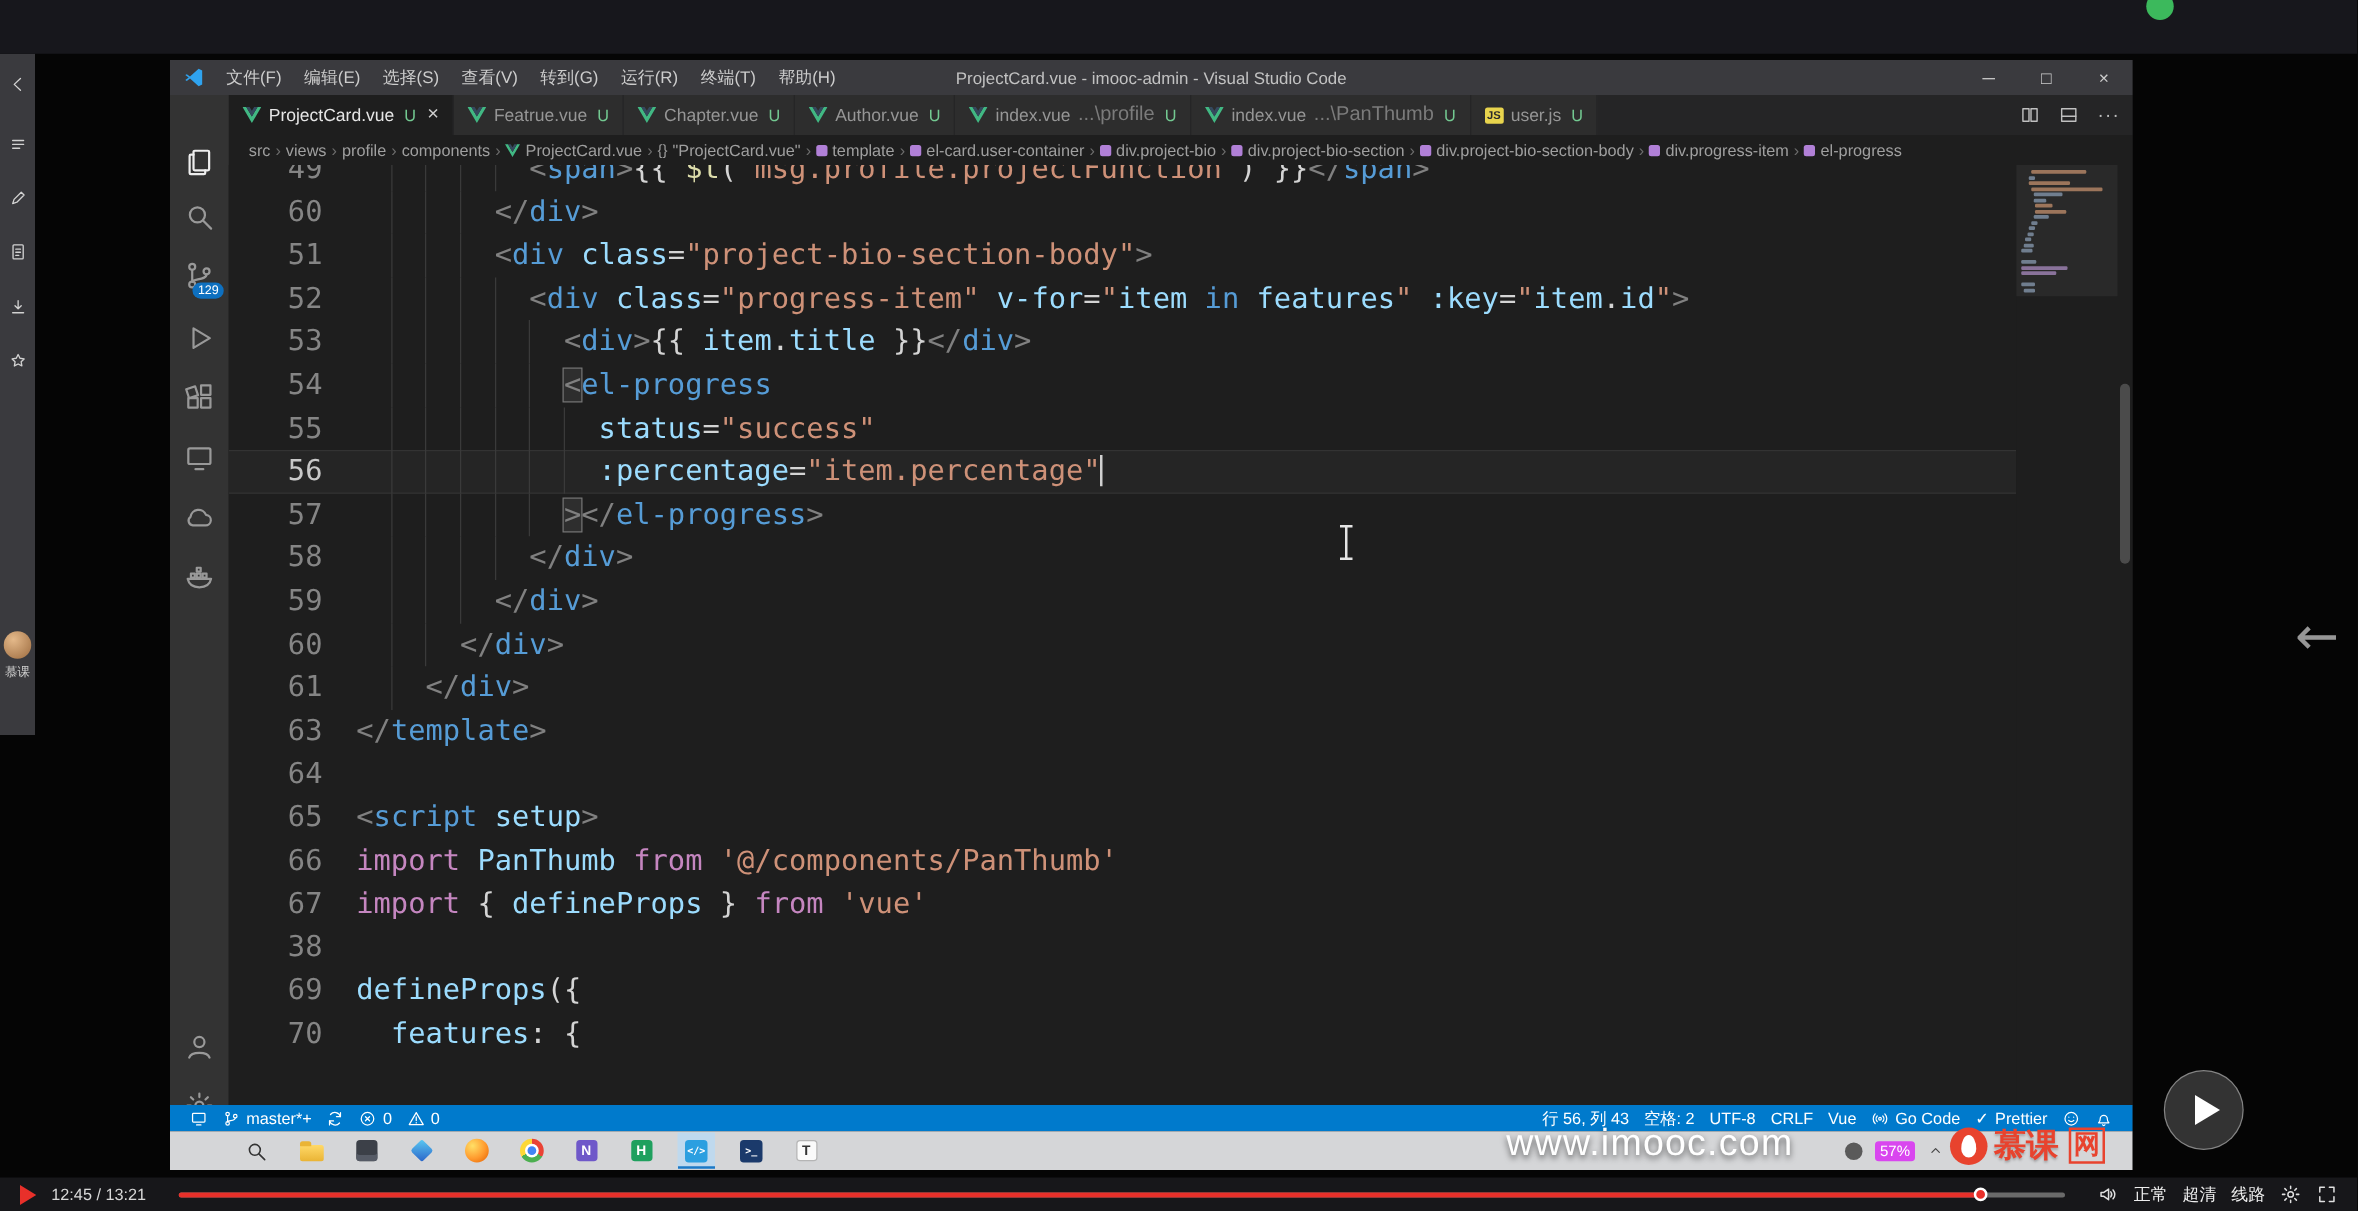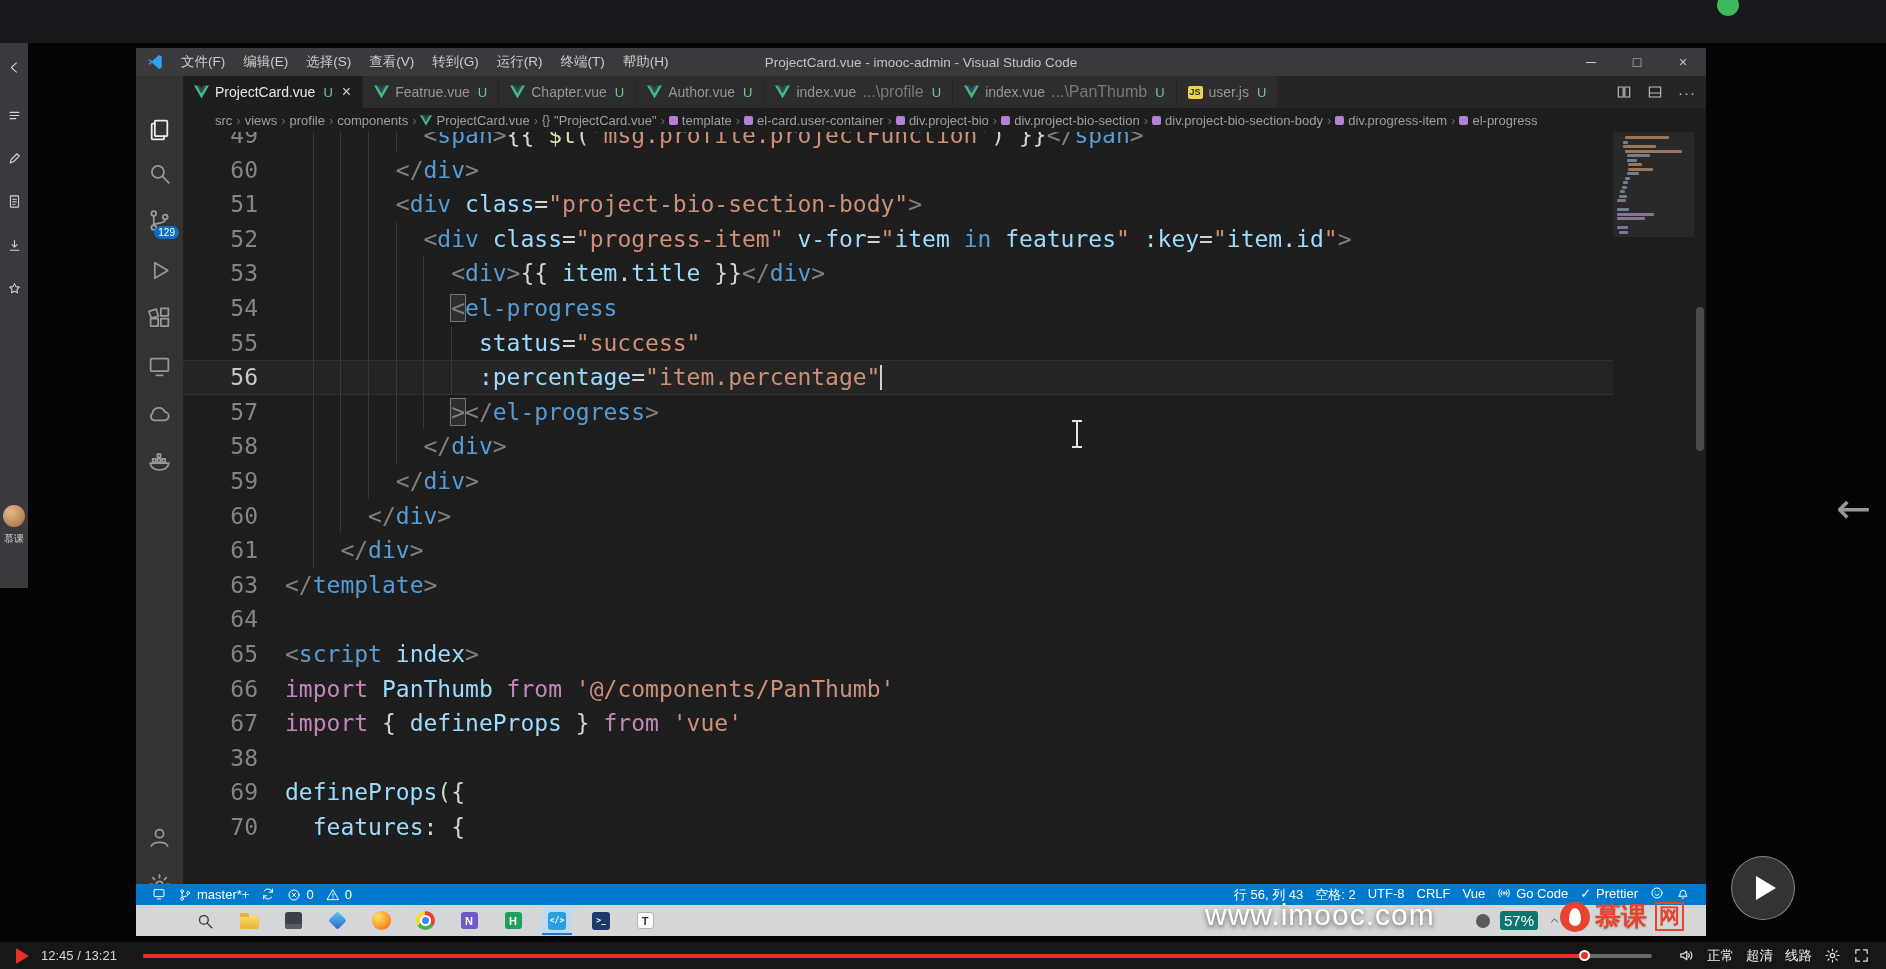--- a/index.html
+++ b/index.html
@@ -35,21 +35,21 @@
   .tab.active{background:#1e1e1e;color:#e6e6e6}
   .tab .ic{width:15px;height:14px;margin-right:6px}
   .js-ic{width:15px;height:13px;background:#e8d44d;color:#2b2b2b;font-size:9px;font-weight:bold;display:inline-flex;align-items:center;justify-content:center;border-radius:2px;margin-right:6px}
   .tab-dir{font-size:16px;color:#7b7b7b;margin-left:6px}
   .tab-git{color:#73c991;margin-left:8px;font-size:13px}
   .tab-close{margin-left:9px;color:#cfcfcf;font-size:16px}
   .tab-actions{position:absolute;right:10px;top:0;height:32px;display:flex;align-items:center;gap:15px;color:#c0c0c0}
   .tab-actions .ic{width:16px;height:16px}
   .more-ic{font-size:15px;letter-spacing:1px;color:#c0c0c0}
 
-  .vs-breadcrumb{position:absolute;left:63px;right:0;top:60px;height:24px;display:flex;align-items:center;padding-left:16px;font-size:13px;color:#9f9f9f;background:#1e1e1e;white-space:nowrap;overflow:hidden}
+  .vs-breadcrumb{position:absolute;left:47px;right:0;top:60px;height:24px;display:flex;align-items:center;padding-left:16px;font-size:13px;color:#9f9f9f;background:#1e1e1e;white-space:nowrap;overflow:hidden}
   .crumb{display:inline-flex;align-items:center;gap:4px}
   .crumb-sep{color:#6c6c6c;margin:0 4px;font-size:13px}
   .sym-box{width:9px;height:9px;border-radius:2px;background:#b180d7;display:inline-block}
   .braces{color:#9d9d9d;font-size:12px}
   .crumb .ic{width:12px;height:11px}
 
   .activity{position:absolute;left:0;top:28px;width:47px;height:808px;background:#333333}
   .activity-item{position:absolute;left:0;width:47px;height:40px;display:flex;align-items:center;justify-content:center;color:#999999}
   .activity-item.active{color:#eeeeee}
   .activity-item .ic{width:25px;height:25px}
@@ -68,21 +68,21 @@
   .tok-ptb{color:#808080;outline:1px solid #767676;background:rgba(120,120,120,.18)}
   .cursor{display:inline-block;width:2px;height:25px;background:#d0d0d0;vertical-align:-5px}
 
   .minimap{position:absolute;right:12px;top:0;width:81px;height:100%;background:#1e1e1e;padding-top:4px}
   .mm-row{height:3px;margin-bottom:1.5px;border-radius:1px;opacity:.85}
   .mm-slider{position:absolute;left:0;right:0;top:0;height:105px;background:rgba(255,255,255,.05)}
   .scrollbar{position:absolute;right:0;top:0;width:12px;height:100%}
   .scroll-thumb{position:absolute;left:2px;top:175px;width:8px;height:144px;background:rgba(130,130,130,.45);border-radius:4px}
 
   .vs-status{position:absolute;left:0;bottom:0;width:100%;height:21px;background:#007acc;display:flex;align-items:center;color:#fff;font-size:13px;padding:0 10px}
-  .st-left,.st-right{display:flex;align-items:flex-start}
+  .st-left,.st-right{display:flex;align-items:center}
   .st-right{margin-left:auto}
   .st-item{display:flex;align-items:center;gap:5px;padding:0 6px;white-space:nowrap}
   .st-item .ic{width:14px;height:14px}
 
   
   .taskbar{position:absolute;left:136px;top:905px;width:1570px;height:31px;background:#d5d6d8;z-index:2}
   .tb-apps{display:flex;align-items:center;height:100%;padding-left:10px;gap:14px}
   .tb-app{width:30px;height:29px;display:flex;align-items:center;justify-content:center}
   .tb-app.active{background:#bfd9ee;box-shadow:inset 0 -2px 0 #1d79c6}
   .app-ic{display:flex;align-items:center;justify-content:center}
@@ -98,21 +98,21 @@
   .app-chrome{width:19px;height:19px;border-radius:50%;background:conic-gradient(#ea4335 0 120deg,#4caf50 120deg 240deg,#fdd835 240deg 360deg);position:relative}
   .chrome-ring{position:absolute;inset:4px;border-radius:50%;background:#fff}
   .chrome-dot{position:absolute;inset:6px;border-radius:50%;background:#4285f4}
   .app-notion{width:17px;height:17px;border-radius:3px;background:#6f58c9;color:#fff;font-weight:bold;font-size:11px}
   .app-h-app{width:17px;height:17px;border-radius:3px;background:#1fa05e;color:#fff;font-weight:bold;font-size:11px}
   .app-vscode{width:18px;height:18px;border-radius:3px;background:#2b9fe0;color:#fff;font-size:8px;font-weight:bold;font-family:"DejaVu Sans Mono",monospace}
   .app-powershell{width:18px;height:18px;border-radius:3px;background:#1b3a6b;color:#fff;font-size:8px;font-weight:bold;font-family:"DejaVu Sans Mono",monospace}
   .app-typora{width:17px;height:17px;border-radius:3px;background:#fafafa;border:1px solid #b5b5b5;color:#333;font-weight:bold;font-size:11px}
   .tray{position:absolute;left:1340px;top:0;height:100%;display:flex;align-items:center;gap:10px;color:#333}
   .tray-dot{width:14px;height:14px;border-radius:50%;background:#5a5a5a}
-  .tray-badge{background:#0f766e;color:#fff;font-size:15px;padding:1px 4px;border-radius:3px}
+  .tray-badge{background:#d946ef;color:#fff;font-size:12px;padding:1px 4px;border-radius:3px}
   .tray-chevron{width:13px;height:13px;color:#444}
 
   
   .watermark{position:absolute;left:1205px;top:898px;font-size:30px;font-weight:normal;color:#fff;text-shadow:0 2px 5px rgba(0,0,0,.6);letter-spacing:1px;z-index:5}
   .imooc-logo{position:absolute;left:1560px;top:899px;display:flex;align-items:center;gap:5px;z-index:5}
   .flame{width:30px;height:30px;border-radius:50%;background:#e8432e;position:relative}
   .flame-in{position:absolute;left:9px;top:6px;width:12px;height:18px;background:#fff;border-radius:50% 50% 50% 50%/62% 62% 38% 38%}
   .logo-text{color:#e8432e;font-size:26px;font-weight:bold;text-shadow:0 1px 2px rgba(0,0,0,.25)}
   .logo-boxed{color:#e8432e;border:2px solid #e8432e;font-size:21px;font-weight:bold;padding:0 2px;margin-left:3px;line-height:1.15}
   .overlay-play{position:absolute;left:1731px;top:856px;width:64px;height:64px;border-radius:50%;background:rgba(90,90,90,.55);border:1px solid rgba(255,255,255,.4);display:flex;align-items:center;justify-content:center;z-index:6}
@@ -471,21 +471,21 @@
           <div class="code-line"><span class="guide" style="left: calc(2ch + 102px);"></span><span class="guide" style="left: calc(4ch + 102px);"></span><span class="guide" style="left: calc(6ch + 102px);"></span><span class="guide" style="left: calc(8ch + 102px);"></span><span class="guide" style="left: calc(10ch + 102px);"></span><span class="line-num">54</span><span class="line-text"><span>            </span><span class="tok-ptb">&lt;</span><span class="tok-tg">el-progress</span></span></div>
           <div class="code-line"><span class="guide" style="left: calc(2ch + 102px);"></span><span class="guide" style="left: calc(4ch + 102px);"></span><span class="guide" style="left: calc(6ch + 102px);"></span><span class="guide" style="left: calc(8ch + 102px);"></span><span class="guide" style="left: calc(10ch + 102px);"></span><span class="guide" style="left: calc(12ch + 102px);"></span><span class="line-num">55</span><span class="line-text"><span>              </span><span class="tok-at">status</span><span class="tok-tx">=</span><span class="tok-st">"success"</span></span></div>
           <div class="code-line current"><span class="guide" style="left: calc(2ch + 102px);"></span><span class="guide" style="left: calc(4ch + 102px);"></span><span class="guide" style="left: calc(6ch + 102px);"></span><span class="guide" style="left: calc(8ch + 102px);"></span><span class="guide" style="left: calc(10ch + 102px);"></span><span class="guide" style="left: calc(12ch + 102px);"></span><span class="line-num">56</span><span class="line-text"><span>              </span><span class="tok-at">:percentage</span><span class="tok-tx">=</span><span class="tok-st">"item.percentage"</span><span class="cursor"></span></span></div>
           <div class="code-line"><span class="guide" style="left: calc(2ch + 102px);"></span><span class="guide" style="left: calc(4ch + 102px);"></span><span class="guide" style="left: calc(6ch + 102px);"></span><span class="guide" style="left: calc(8ch + 102px);"></span><span class="guide" style="left: calc(10ch + 102px);"></span><span class="line-num">57</span><span class="line-text"><span>            </span><span class="tok-ptb">&gt;</span><span class="tok-pt">&lt;/</span><span class="tok-tg">el-progress</span><span class="tok-pt">&gt;</span></span></div>
           <div class="code-line"><span class="guide" style="left: calc(2ch + 102px);"></span><span class="guide" style="left: calc(4ch + 102px);"></span><span class="guide" style="left: calc(6ch + 102px);"></span><span class="guide" style="left: calc(8ch + 102px);"></span><span class="line-num">58</span><span class="line-text"><span>          </span><span class="tok-pt">&lt;/</span><span class="tok-tg">div</span><span class="tok-pt">&gt;</span></span></div>
           <div class="code-line"><span class="guide" style="left: calc(2ch + 102px);"></span><span class="guide" style="left: calc(4ch + 102px);"></span><span class="guide" style="left: calc(6ch + 102px);"></span><span class="line-num">59</span><span class="line-text"><span>        </span><span class="tok-pt">&lt;/</span><span class="tok-tg">div</span><span class="tok-pt">&gt;</span></span></div>
           <div class="code-line"><span class="guide" style="left: calc(2ch + 102px);"></span><span class="guide" style="left: calc(4ch + 102px);"></span><span class="line-num">60</span><span class="line-text"><span>      </span><span class="tok-pt">&lt;/</span><span class="tok-tg">div</span><span class="tok-pt">&gt;</span></span></div>
           <div class="code-line"><span class="guide" style="left: calc(2ch + 102px);"></span><span class="line-num">61</span><span class="line-text"><span>    </span><span class="tok-pt">&lt;/</span><span class="tok-tg">div</span><span class="tok-pt">&gt;</span></span></div>
           <div class="code-line"><span class="line-num">63</span><span class="line-text"><span></span><span class="tok-pt">&lt;/</span><span class="tok-tg">template</span><span class="tok-pt">&gt;</span></span></div>
           <div class="code-line"><span class="line-num">64</span><span class="line-text"><span></span></span></div>
-          <div class="code-line"><span class="line-num">65</span><span class="line-text"><span></span><span class="tok-pt">&lt;</span><span class="tok-tg">script</span><span class="tok-tx"> </span><span class="tok-at">index</span><span class="tok-pt">&gt;</span></span></div>
+          <div class="code-line"><span class="line-num">65</span><span class="line-text"><span></span><span class="tok-pt">&lt;</span><span class="tok-tg">script</span><span class="tok-tx"> </span><span class="tok-at">setup</span><span class="tok-pt">&gt;</span></span></div>
           <div class="code-line"><span class="line-num">66</span><span class="line-text"><span></span><span class="tok-imp">import</span><span class="tok-tx"> </span><span class="tok-at">PanThumb</span><span class="tok-tx"> </span><span class="tok-imp">from</span><span class="tok-tx"> </span><span class="tok-st">'@/components/PanThumb'</span></span></div>
           <div class="code-line"><span class="line-num">67</span><span class="line-text"><span></span><span class="tok-imp">import</span><span class="tok-tx"> { </span><span class="tok-at">defineProps</span><span class="tok-tx"> } </span><span class="tok-imp">from</span><span class="tok-tx"> </span><span class="tok-st">'vue'</span></span></div>
           <div class="code-line"><span class="line-num">38</span><span class="line-text"><span></span></span></div>
           <div class="code-line"><span class="line-num">69</span><span class="line-text"><span></span><span class="tok-at">defineProps</span><span class="tok-tx">({</span></span></div>
           <div class="code-line"><span class="line-num">70</span><span class="line-text"><span>  </span><span class="tok-at">features</span><span class="tok-tx">: {</span></span></div>
         </div>
       <div class="minimap">
           <div class="mm-slider"></div>
           <div class="mm-row" style="margin-left: 12px; width: 44.2px; background: rgb(176, 130, 100);"></div>
           <div class="mm-row" style="margin-left: 10.4px; width: 5.1px; background: rgb(125, 141, 161);"></div>

